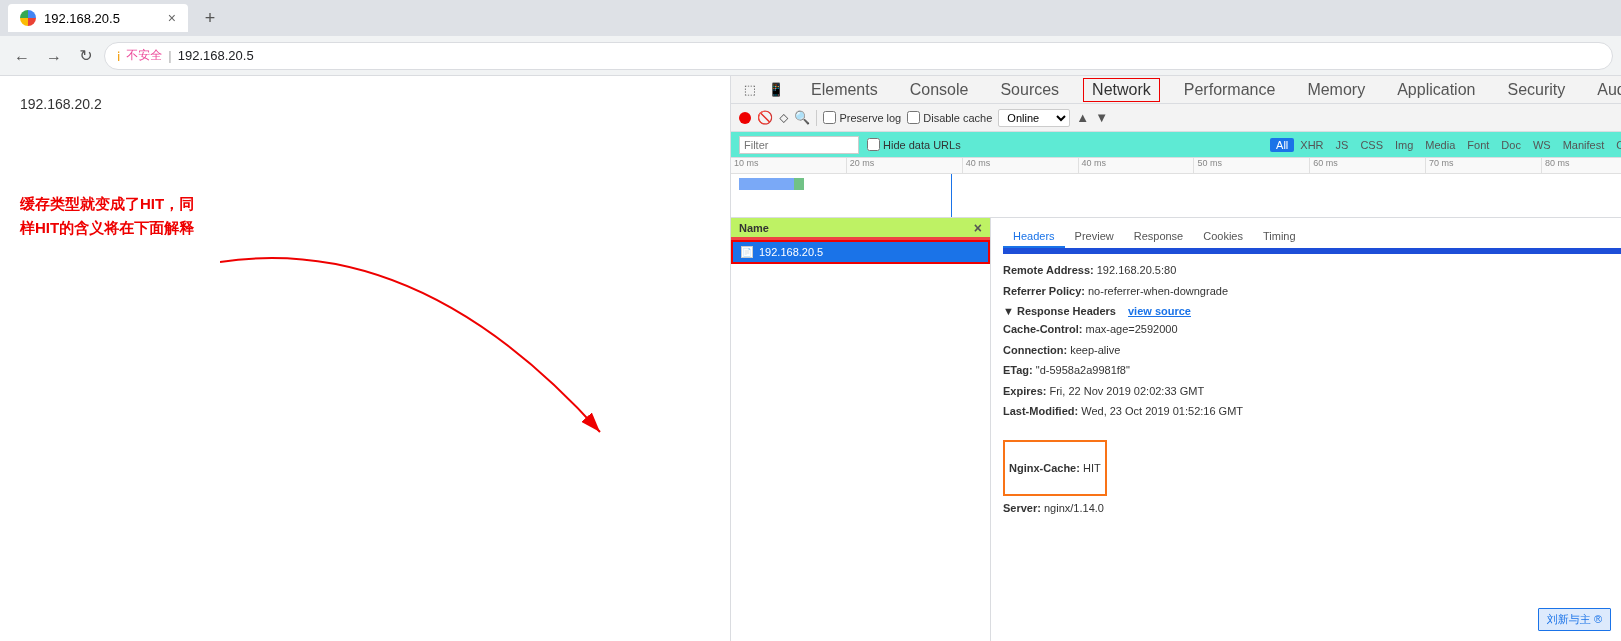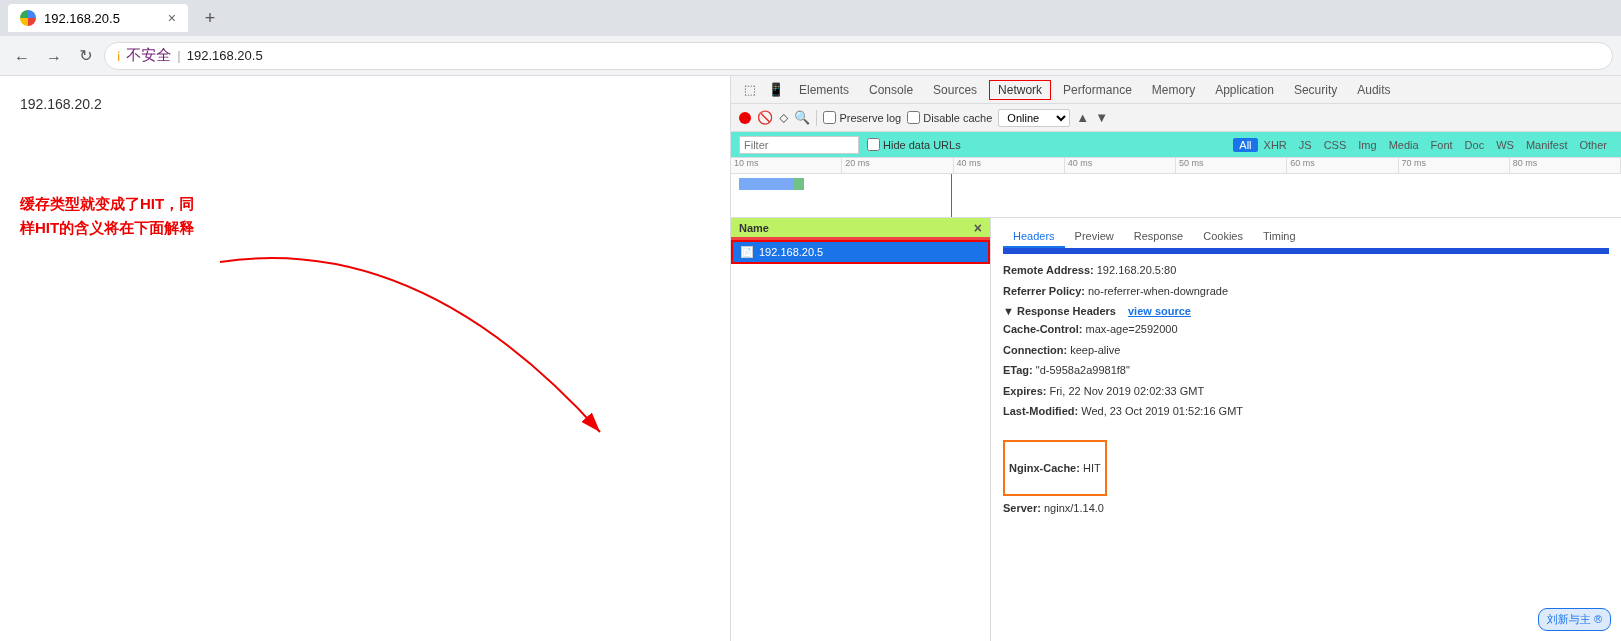--- a/index.html
+++ b/index.html
@@ -79,22 +79,22 @@
       align-items: center;
       padding: 0 12px;
       gap: 6px;
       font-size: 13px;
     }
     .address-lock {
       color: #f29900;
       font-size: 13px;
     }
     .address-insecure {
-      color: #701a75;
-      font-size: 15px;
+      color: #ec4899;
+      font-size: 12px;
     }
     .address-separator { color: #aaa; }
     .address-url { color: #202124; }
 
     
     .main-content {
       display: flex;
       height: calc(641px - 36px - 40px);
       background: #fff;
     }
@@ -154,24 +154,25 @@
       height: 22px;
       display: flex;
       align-items: center;
       justify-content: center;
       cursor: pointer;
       color: #555;
       font-size: 13px;
     }
     .devtools-tab {
       padding: 4px 8px;
-      font-size: 12px;
+      font-size: 16px;
       color: #555;
       cursor: pointer;
       white-space: nowrap;
+      margin-left: 12px;
     }
     .devtools-tab.highlighted {
       border: 1.5px solid #e00;
       color: #333;
     }
 
     
     .network-toolbar {
       display: flex;
       align-items: center;
@@ -422,21 +423,21 @@
     
     .watermark {
       position: fixed;
       bottom: 10px;
       right: 10px;
       background: rgba(26, 115, 232, 0.15);
       border: 1px solid #1a73e8;
       padding: 3px 8px;
       font-size: 11px;
       color: #1a73e8;
-      border-radius: 9px;
+      border-radius: 1px;
     }
   </style>
 </head>
 <body>
 
 <div class="browser-title-bar">
   <div class="browser-tab">
     <div class="tab-favicon"></div>
     <span>192.168.20.5</span>
     <span class="tab-close">×</span>

